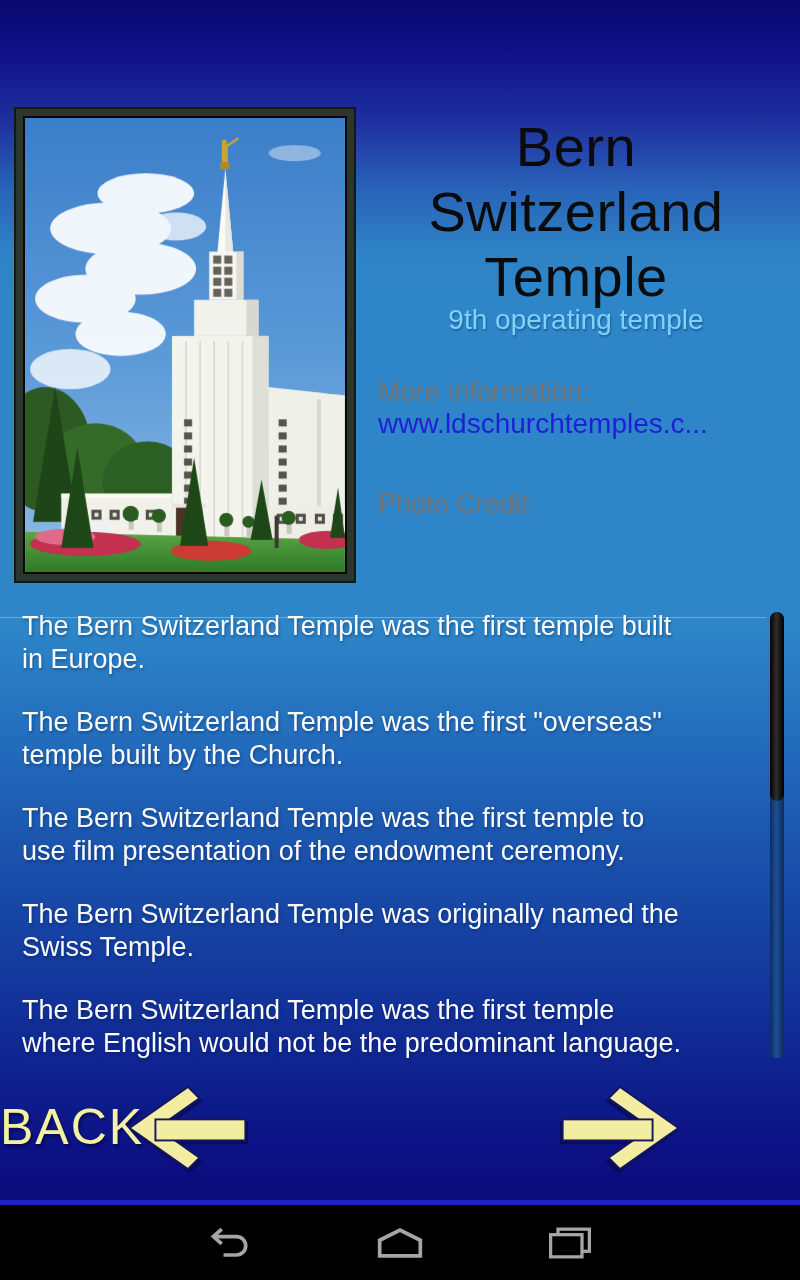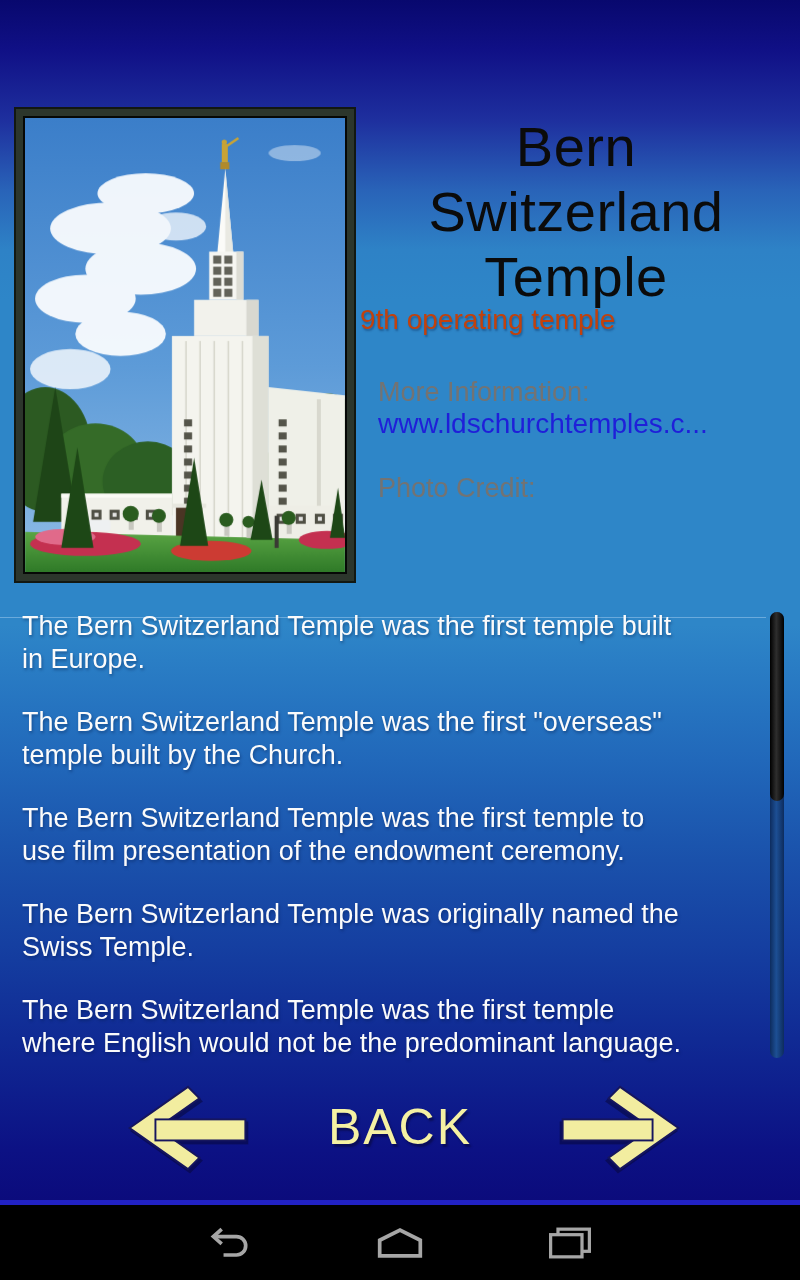--- a/index.html
+++ b/index.html
@@ -29,27 +29,27 @@
     width:100%;height:100%;border:2px solid #060806;box-sizing:border-box;background:#4a8fd0;
   }
   .photo-inner svg{display:block;width:100%;height:100%;}
   
   .top-right{position:absolute;left:360px;top:0;width:432px;}
   .page-title{
     margin-top:114px;font-size:56px;line-height:65px;color:#0b0b0b;
     text-align:center;white-space:pre-line;letter-spacing:0.5px;
   }
   .page-subtitle{
-    margin-top:-6px;font-size:28px;line-height:33px;color:#c2410c;text-align:left;
+    margin-top:-6px;font-size:28px;line-height:33px;color:#7dd3fc;text-align:center;
     text-shadow:1px 2px 2px rgba(0,25,70,.35);
   }
   .info-block{margin:40px 0 0 18px;font-size:27px;line-height:32px;}
   .info-label{color:#737373;}
   .info-link{color:#1f1fd9;font-size:28px;cursor:pointer;}
-  .credit-block{margin:32px 0 0 18px;font-size:27px;line-height:32px;}
+  .credit-block{margin:48px 0 0 18px;font-size:27px;line-height:32px;}
   .credit-text{color:#f4f8fa;font-size:28px;text-shadow:1px 2px 2px rgba(0,25,70,.3);}
   
   .facts-divider{
     position:absolute;left:0;top:617px;width:766px;height:1px;
     background:rgba(180,215,245,.45);
   }
   .facts{
     position:absolute;left:14px;top:610px;width:752px;
     font-size:27px;line-height:33px;color:#fbfbfb;
     text-shadow:1px 2px 3px rgba(0,25,70,.4);
@@ -66,21 +66,21 @@
   }
   
   .nav-row{position:absolute;left:0;top:1072px;width:800px;height:125px;}
   .arrow-btn{position:absolute;width:122px;height:88px;cursor:pointer;}
   .arrow-btn svg{display:block;width:100%;height:100%;
     filter:drop-shadow(2px 3px 0 rgba(8,8,60,.55));}
   .arrow-prev{left:126px;top:12px;}
   .arrow-next{left:560px;top:12px;}
   .arrow-next svg{transform:scaleX(-1);}
   .back-btn{
-    position:absolute;left:0;top:26px;width:800px;text-align:center;
+    position:absolute;left:0;top:26px;width:800px;text-align:left;
     font-size:50px;letter-spacing:2px;color:#f5f1a3;cursor:pointer;
     text-shadow:2px 3px 2px rgba(8,8,60,.6);
   }
   
   .android-navbar{
     position:absolute;left:0;top:1205px;width:800px;height:75px;background:#000;
     display:flex;align-items:center;justify-content:center;gap:122px;
   }
   .nav-icon{width:48px;height:36px;cursor:pointer;display:block;}
 </style>

